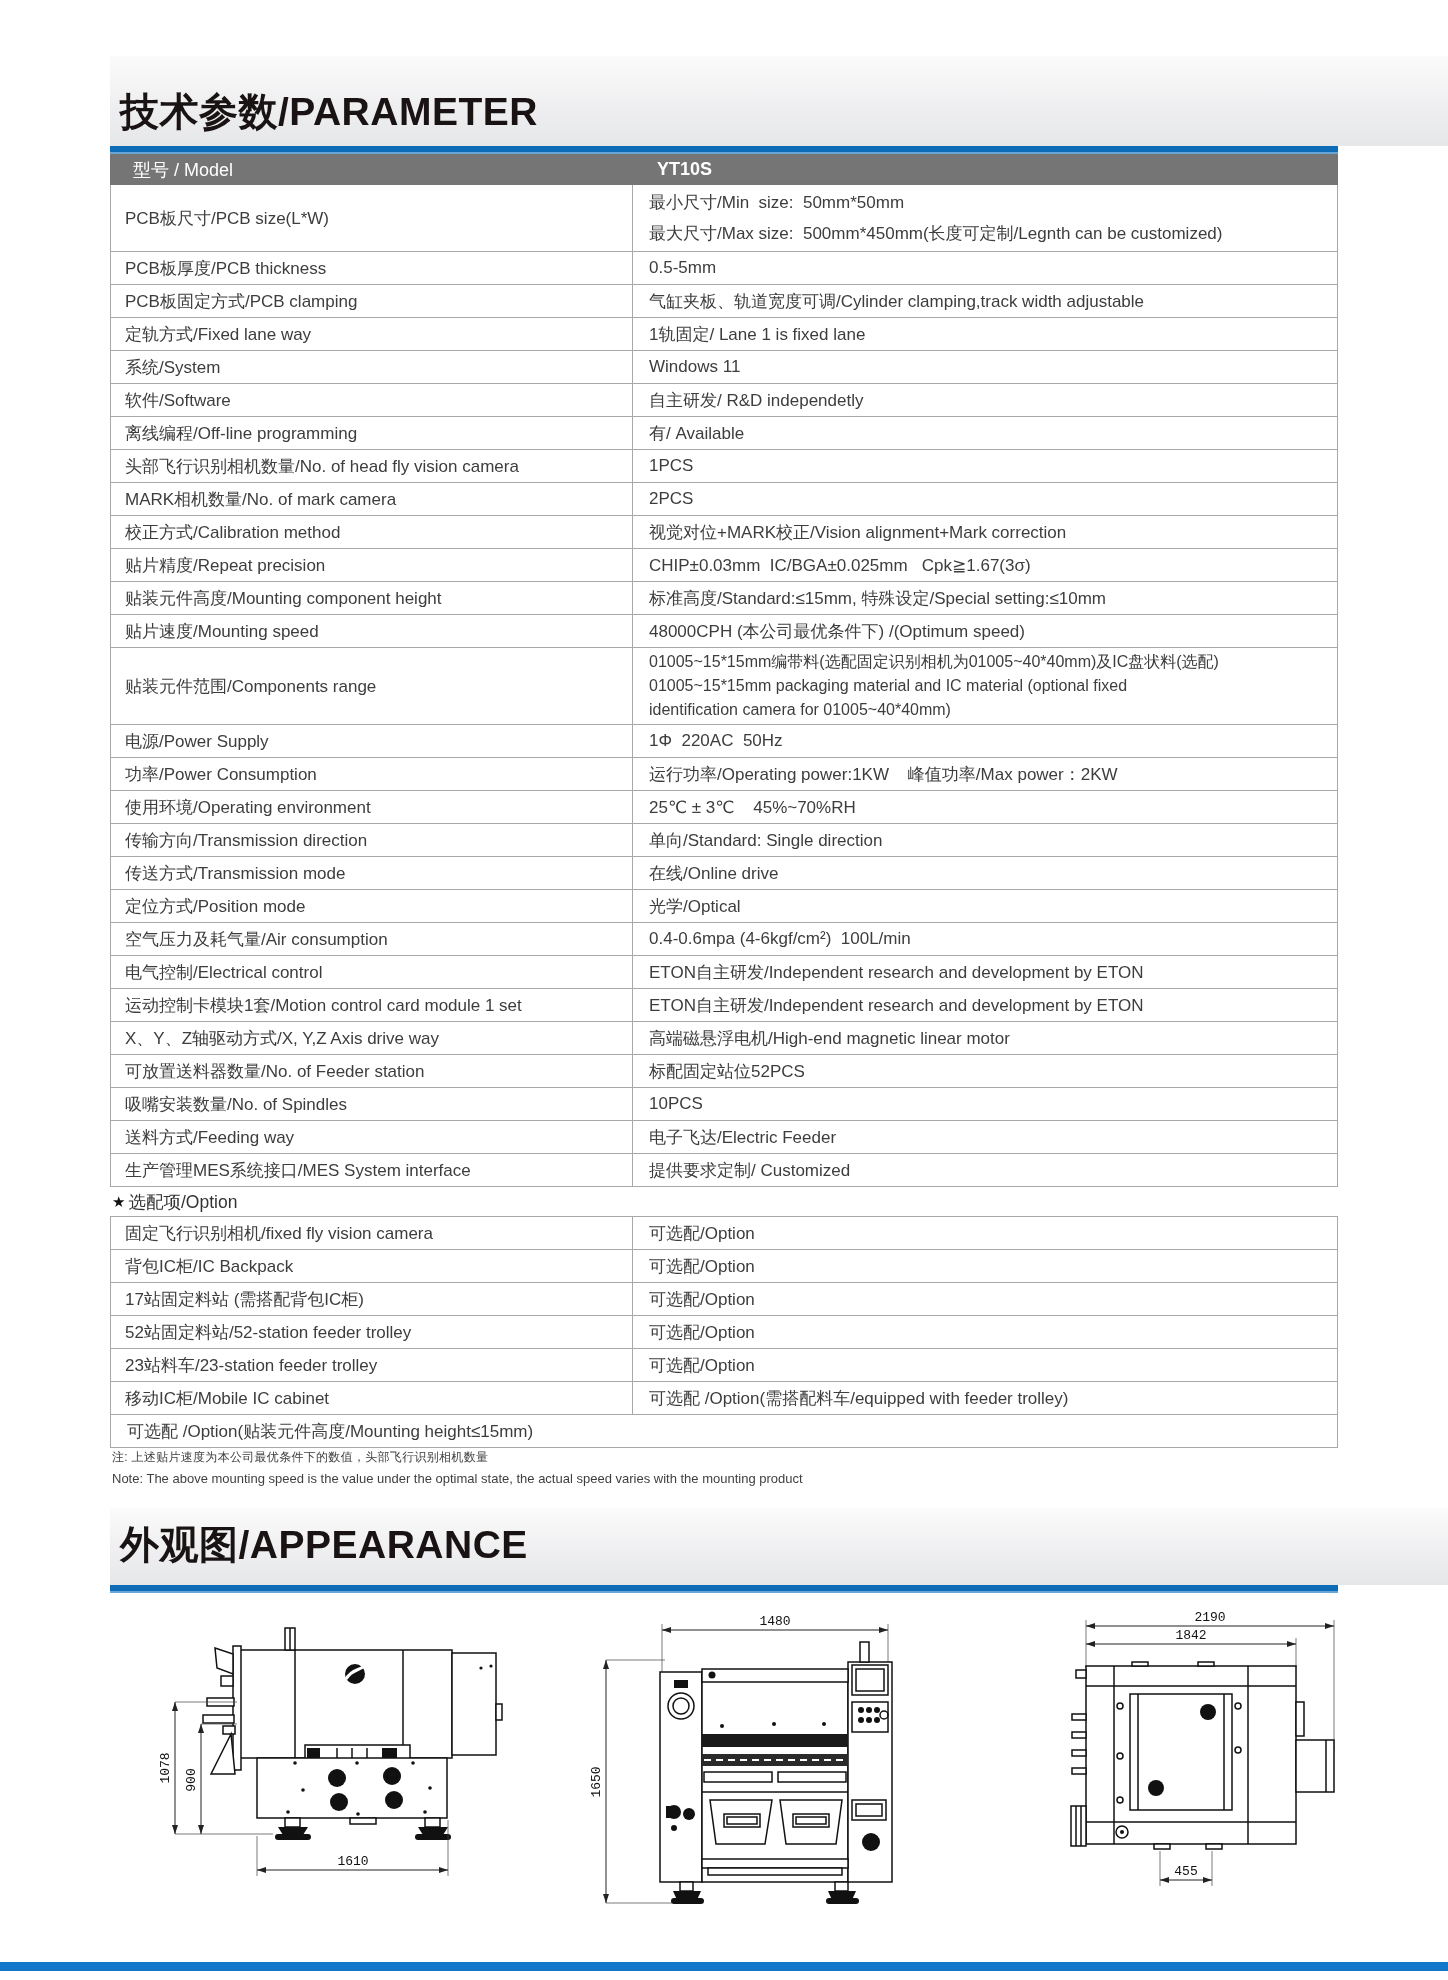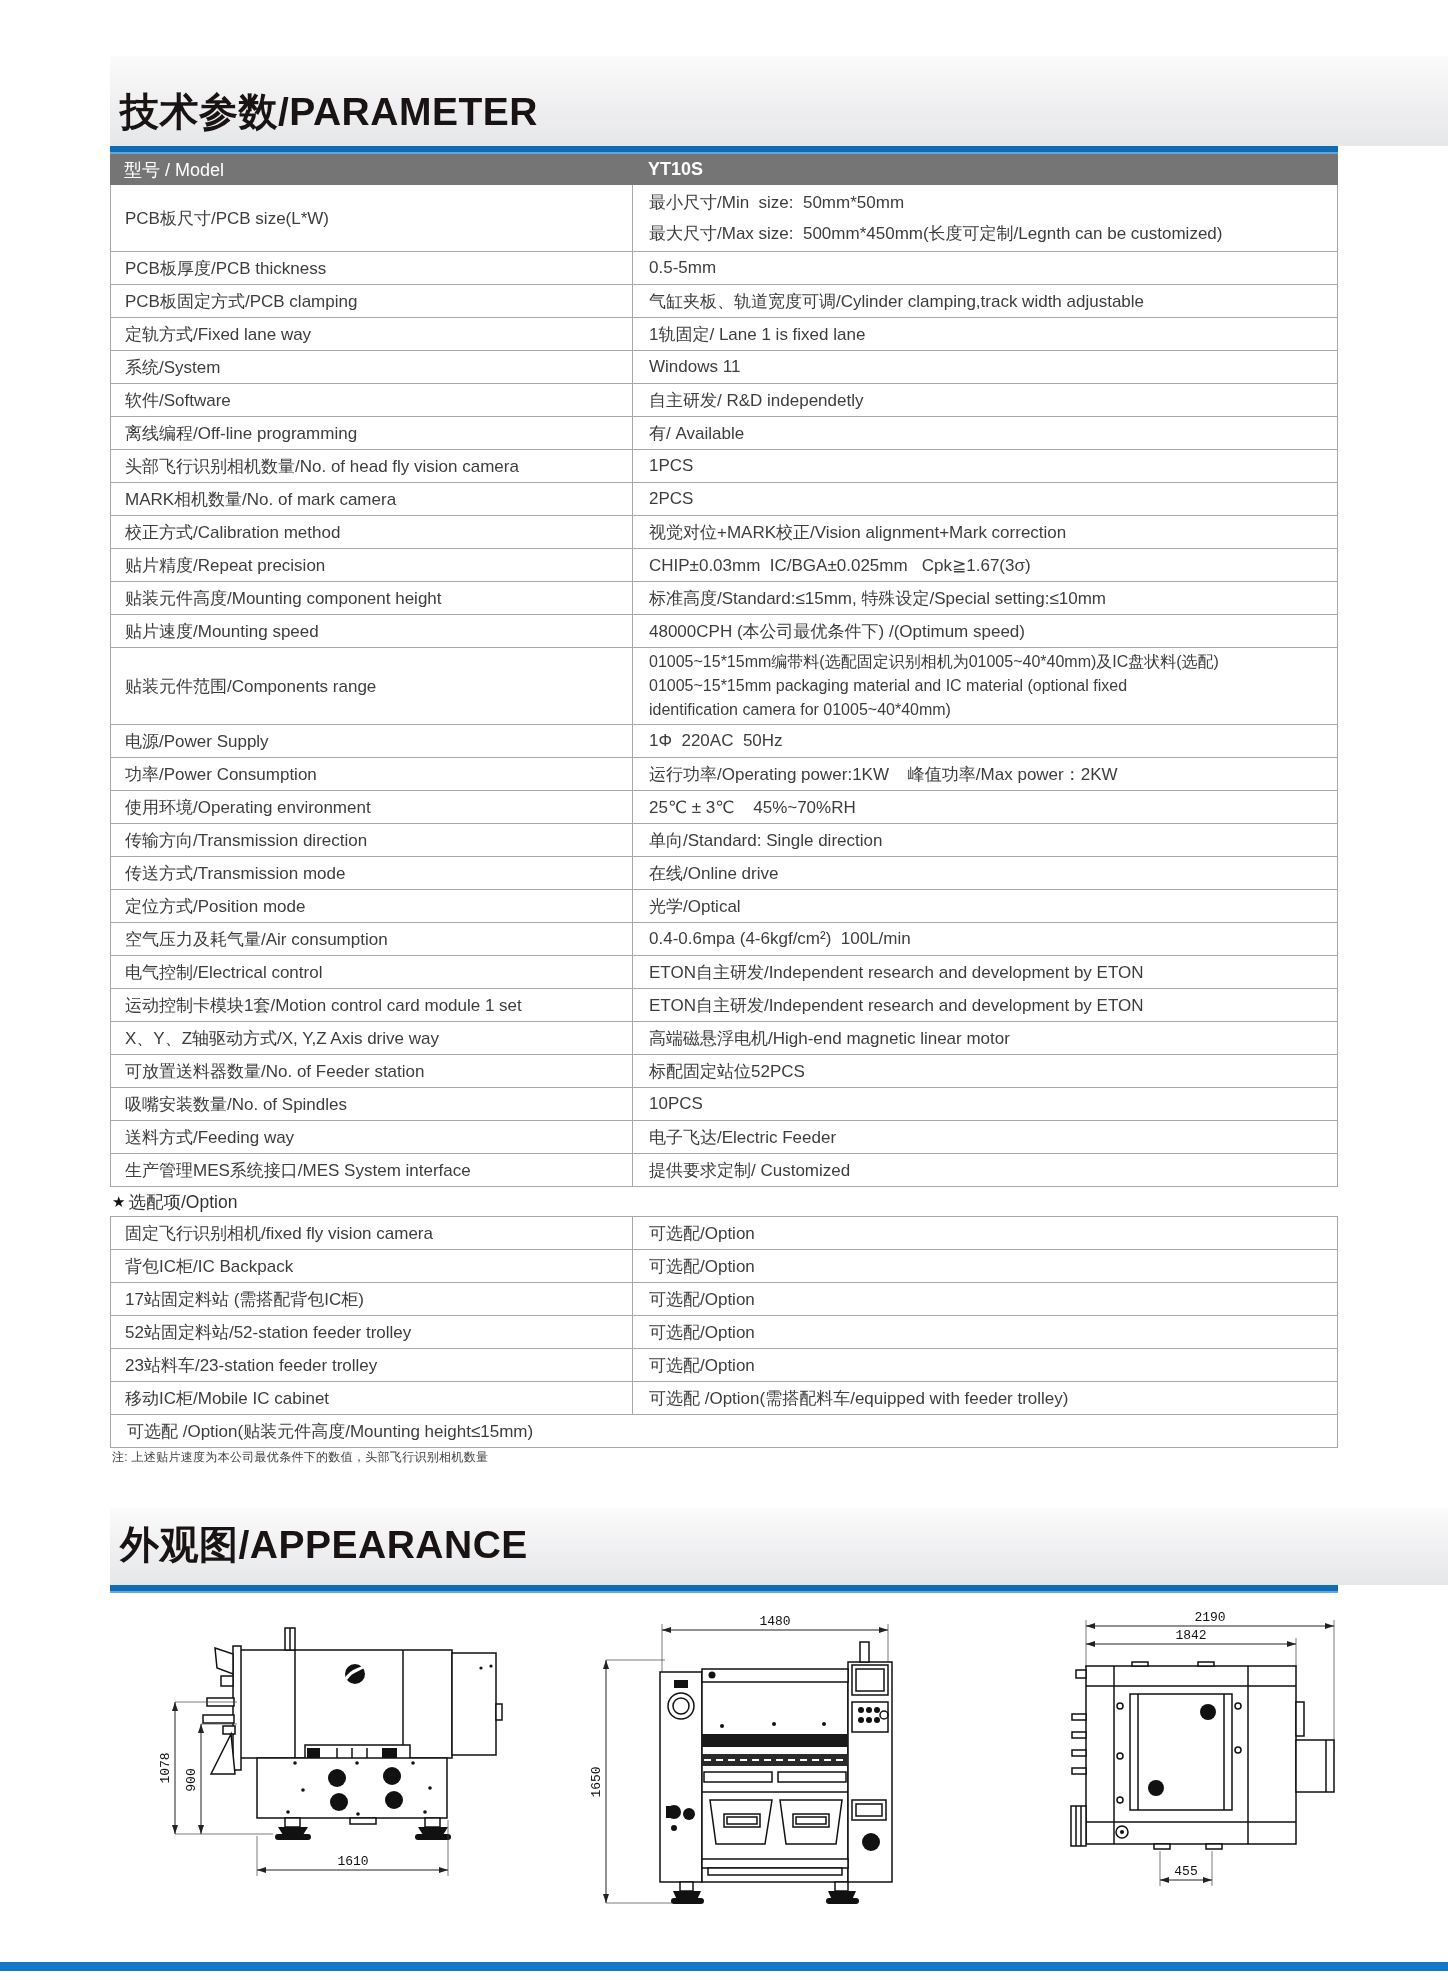--- a/index.html
+++ b/index.html
@@ -16,21 +16,21 @@
   #banner-param .sec-title{margin-top:36px;}
   #banner-appearance .sec-title{margin-top:17px;}
 
   .blueline{position:absolute;left:110px;width:1228px;height:0;
             border-top:6px solid #0d6cb5;border-bottom:2px solid #6aa5d8;}
   #blueline-param{top:146px;}
   #blueline-appearance{top:1585px;}
 
   
   #param-table{position:absolute;top:154px;left:110px;width:1228px;}
-  .t-header{display:flex;background:#757575;color:#ffffff;height:31px;align-items:center;}
+  .t-header{display:flex;background:#757575;color:#ffffff;height:31px;align-items:center;padding-left:9px;}
   .t-header .cell{font-size:18px;}
   .t-header .label{width:522px;padding-left:14px;box-sizing:border-box;}
   .t-header .value{flex:1;padding-left:16px;font-weight:bold;}
   .rows-wrap{border-left:1px solid #a8a8a8;border-right:1px solid #a8a8a8;}
   #option-rows{border-top:1px solid #a8a8a8;}
   .t-row{display:flex;border-bottom:1px solid #a8a8a8;min-height:32px;align-items:stretch;}
   .t-row .cell{display:flex;flex-direction:column;justify-content:center;font-size:17px;}
   .t-row .label{width:522px;padding-left:14px;box-sizing:border-box;
                 border-right:1px solid #a8a8a8;}
   .t-row .value{flex:1;padding-left:16px;white-space:pre-wrap;}
@@ -218,20 +218,21 @@
         <div class="cell value">可选配 /Option(需搭配料车/equipped with feeder trolley)</div>
       </div>
       <div class="t-row">
         <div class="cell value">可选配 /Option(贴装元件高度/Mounting height≤15mm)</div>
       </div>
     </div>
 </div>
 
 <div id="notes">
   <div id="note-zh">注: 上述贴片速度为本公司最优条件下的数值，头部飞行识别相机数量</div>
+  <div id="note-en">Note: The above mounting speed is the value under the optimal state, the actual speed varies with the mounting product</div>
 </div>
 
 <div class="banner" id="banner-appearance">
   <div class="sec-title">外观图/APPEARANCE</div>
 </div>
 <div class="blueline" id="blueline-appearance"></div>
 
 <div id="drawings">
 
   <svg id="svg-side" width="360" height="320" viewBox="0 0 360 320">

